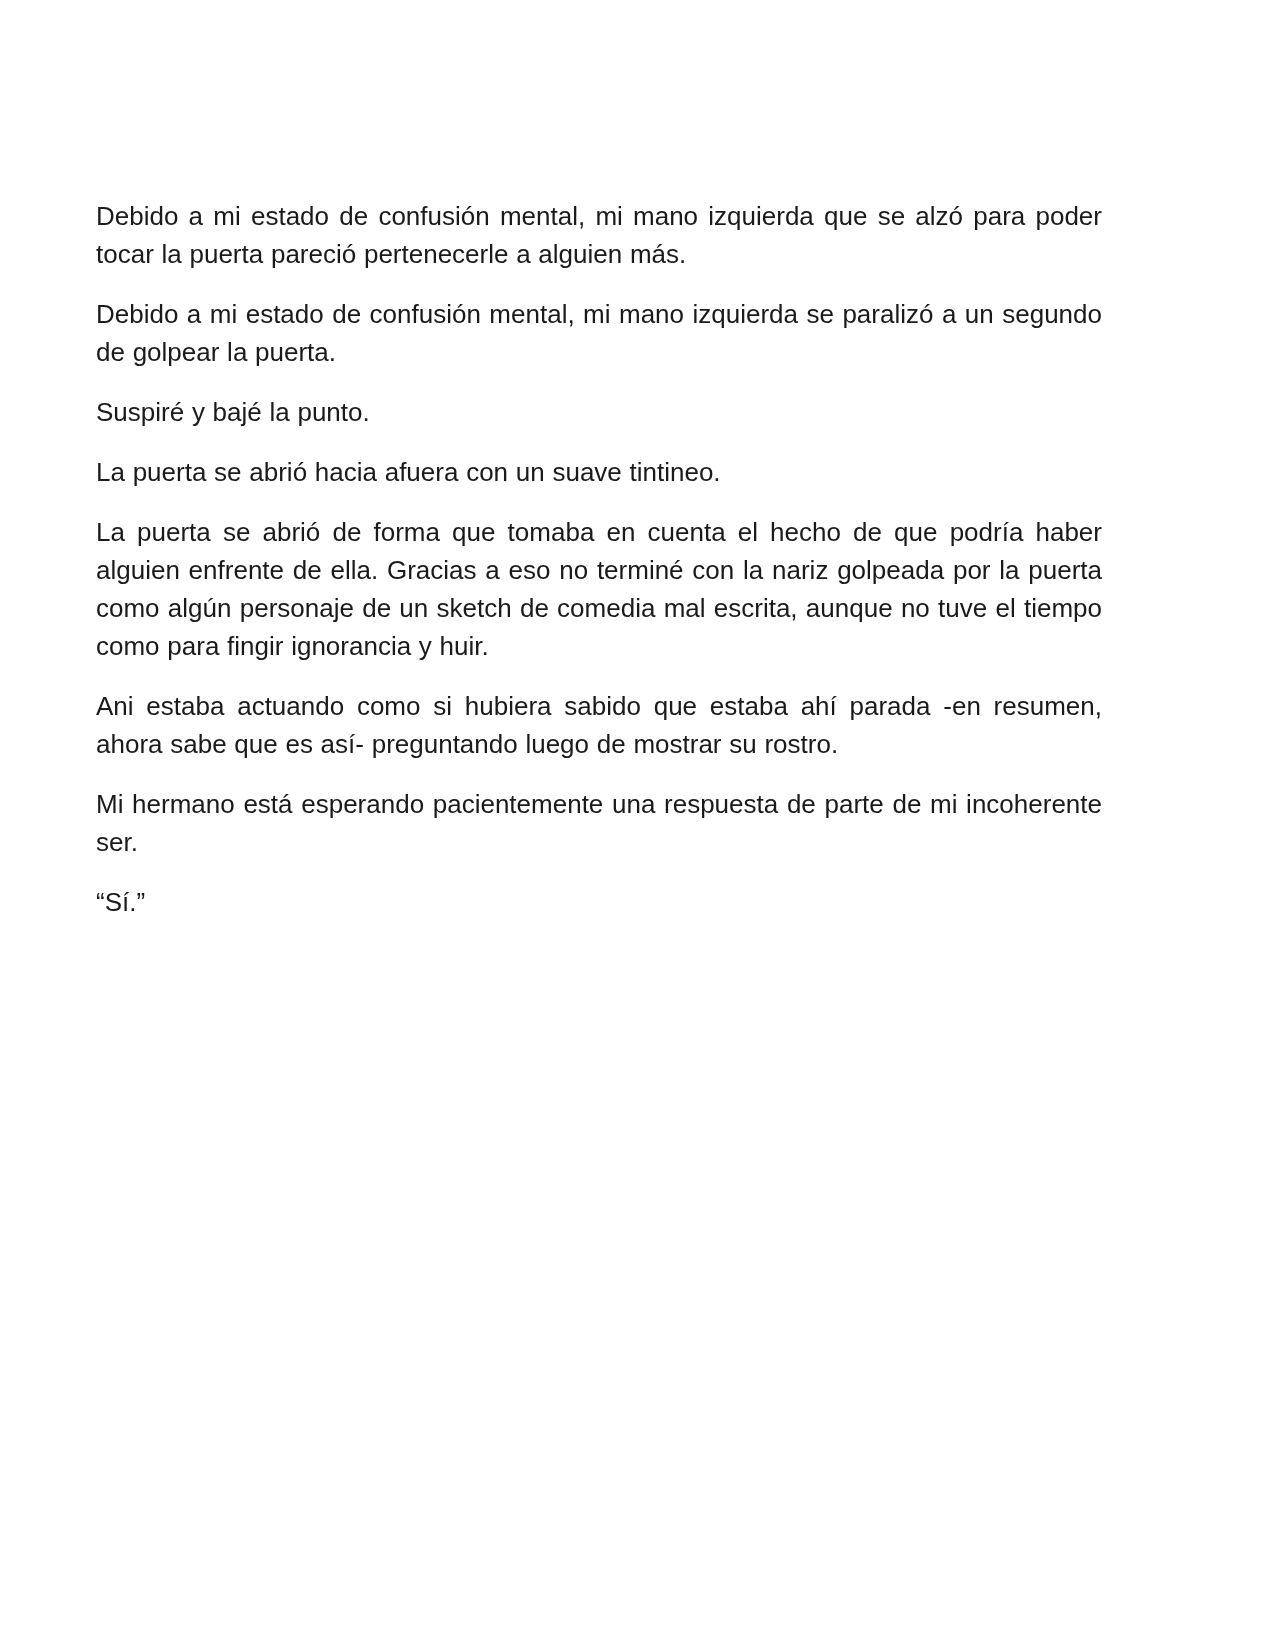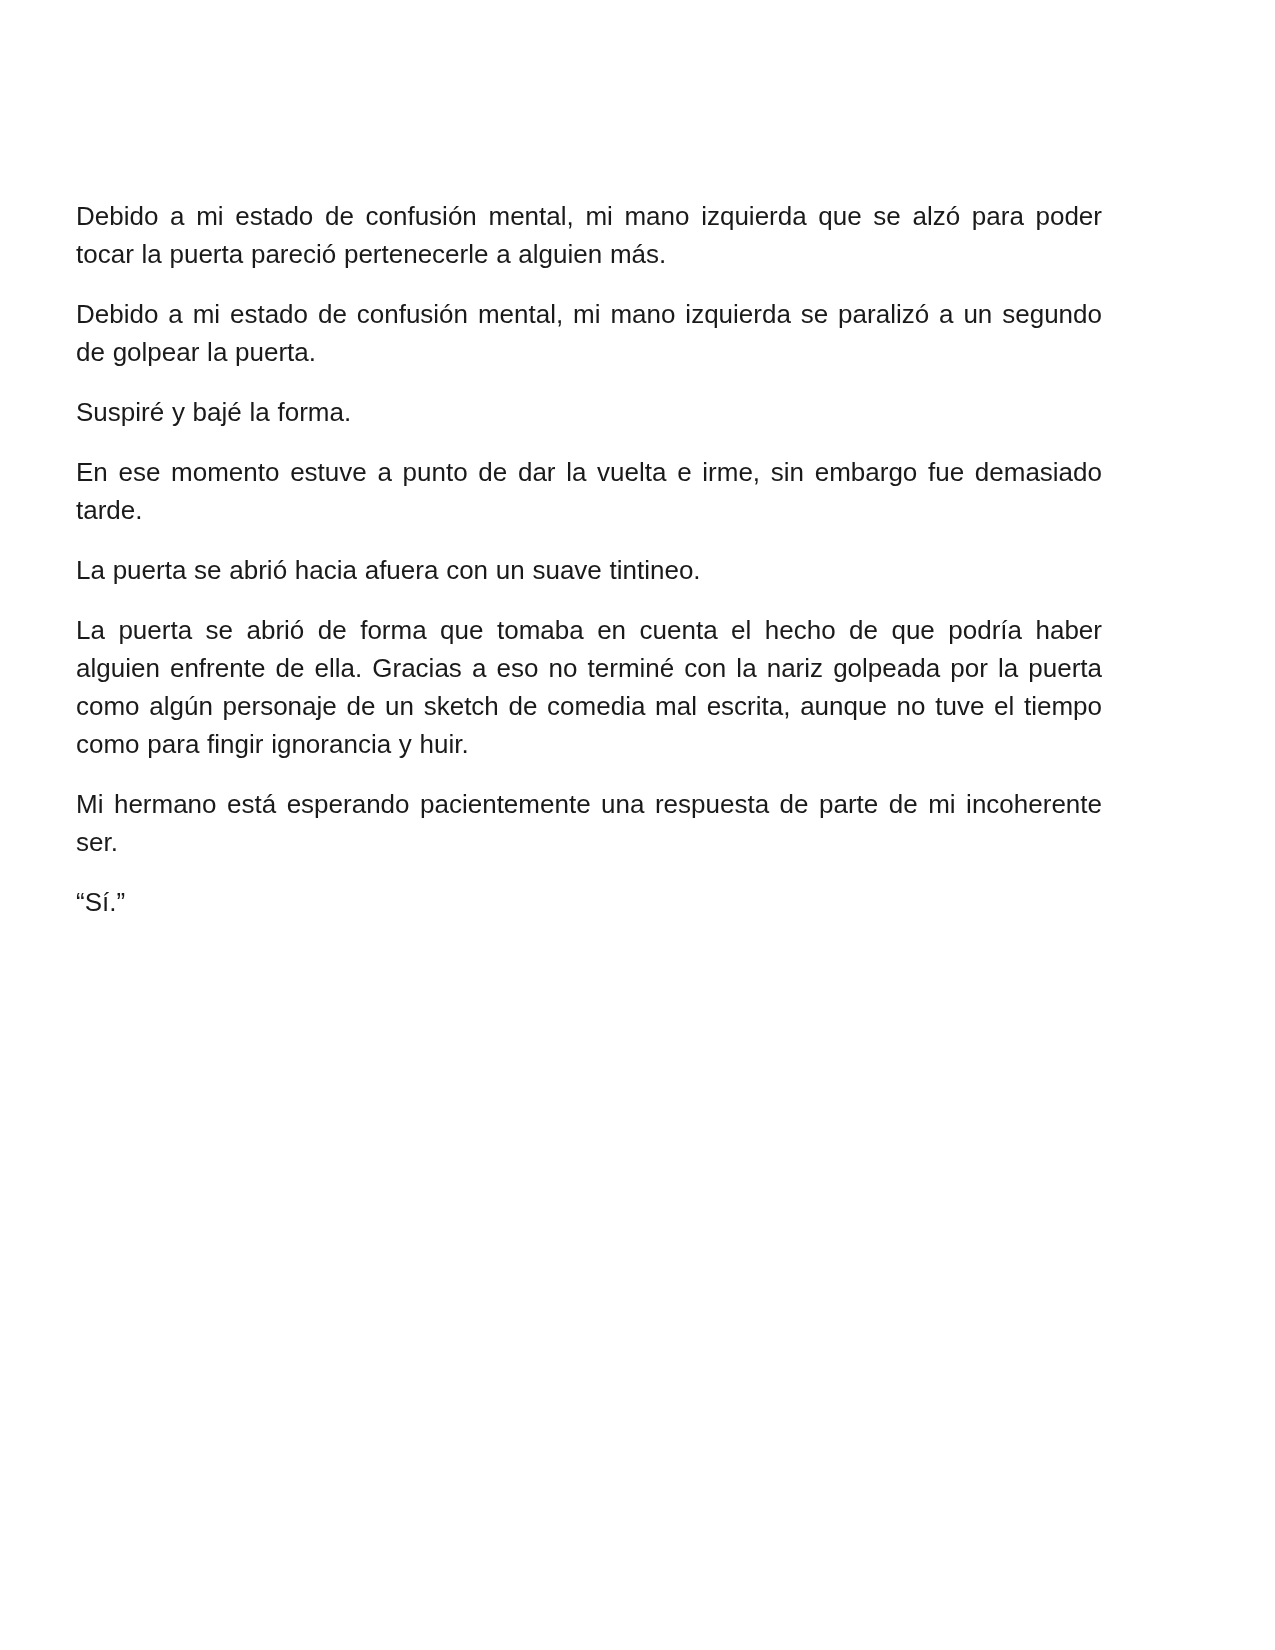--- a/index.html
+++ b/index.html
@@ -10,37 +10,37 @@
   body {
     width: 1275px;
     height: 1650px;
     font-family: "Liberation Sans", "DejaVu Sans", sans-serif;
     overflow: hidden;
   }
   .page {
     box-sizing: border-box;
     width: 1275px;
     height: 1166px;
-    padding: 197px 173px 0 76px;
+    padding: 197px 173px 0 96px;
     background: #ffffff;
   }
   .para {
     margin: 0 0 22px 0;
     font-size: 26px;
     line-height: 38px;
     color: #1a1a1a;
     text-align: justify;
     word-spacing: 0.5px;
   }
 </style>
 </head>
 <body>
 
 <div class="page">
   <p class="para">Debido a mi estado de confusión mental, mi mano izquierda que se alzó para poder tocar la puerta pareció pertenecerle a alguien más.</p>
   <p class="para">Debido a mi estado de confusión mental, mi mano izquierda se paralizó a un segundo de golpear la puerta.</p>
-  <p class="para">Suspiré y bajé la forma.</p>
-  <p class="para">En ese momento estuve a punto de dar la vuelta e irme, sin embargo fue demasiado tarde.</p>
+  <p class="para">Suspiré y bajé la punto.</p>
   <p class="para">La puerta se abrió hacia afuera con un suave tintineo.</p>
   <p class="para">La puerta se abrió de forma que tomaba en cuenta el hecho de que podría haber alguien enfrente de ella. Gracias a eso no terminé con la nariz golpeada por la puerta como algún personaje de un sketch de comedia mal escrita, aunque no tuve el tiempo como para fingir ignorancia y huir.</p>
+  <p class="para">Ani estaba actuando como si hubiera sabido que estaba ahí parada -en resumen, ahora sabe que es así- preguntando luego de mostrar su rostro.</p>
   <p class="para">Mi hermano está esperando pacientemente una respuesta de parte de mi incoherente ser.</p>
   <p class="para">“Sí.”</p>
 </div>
 
 </body></html>

